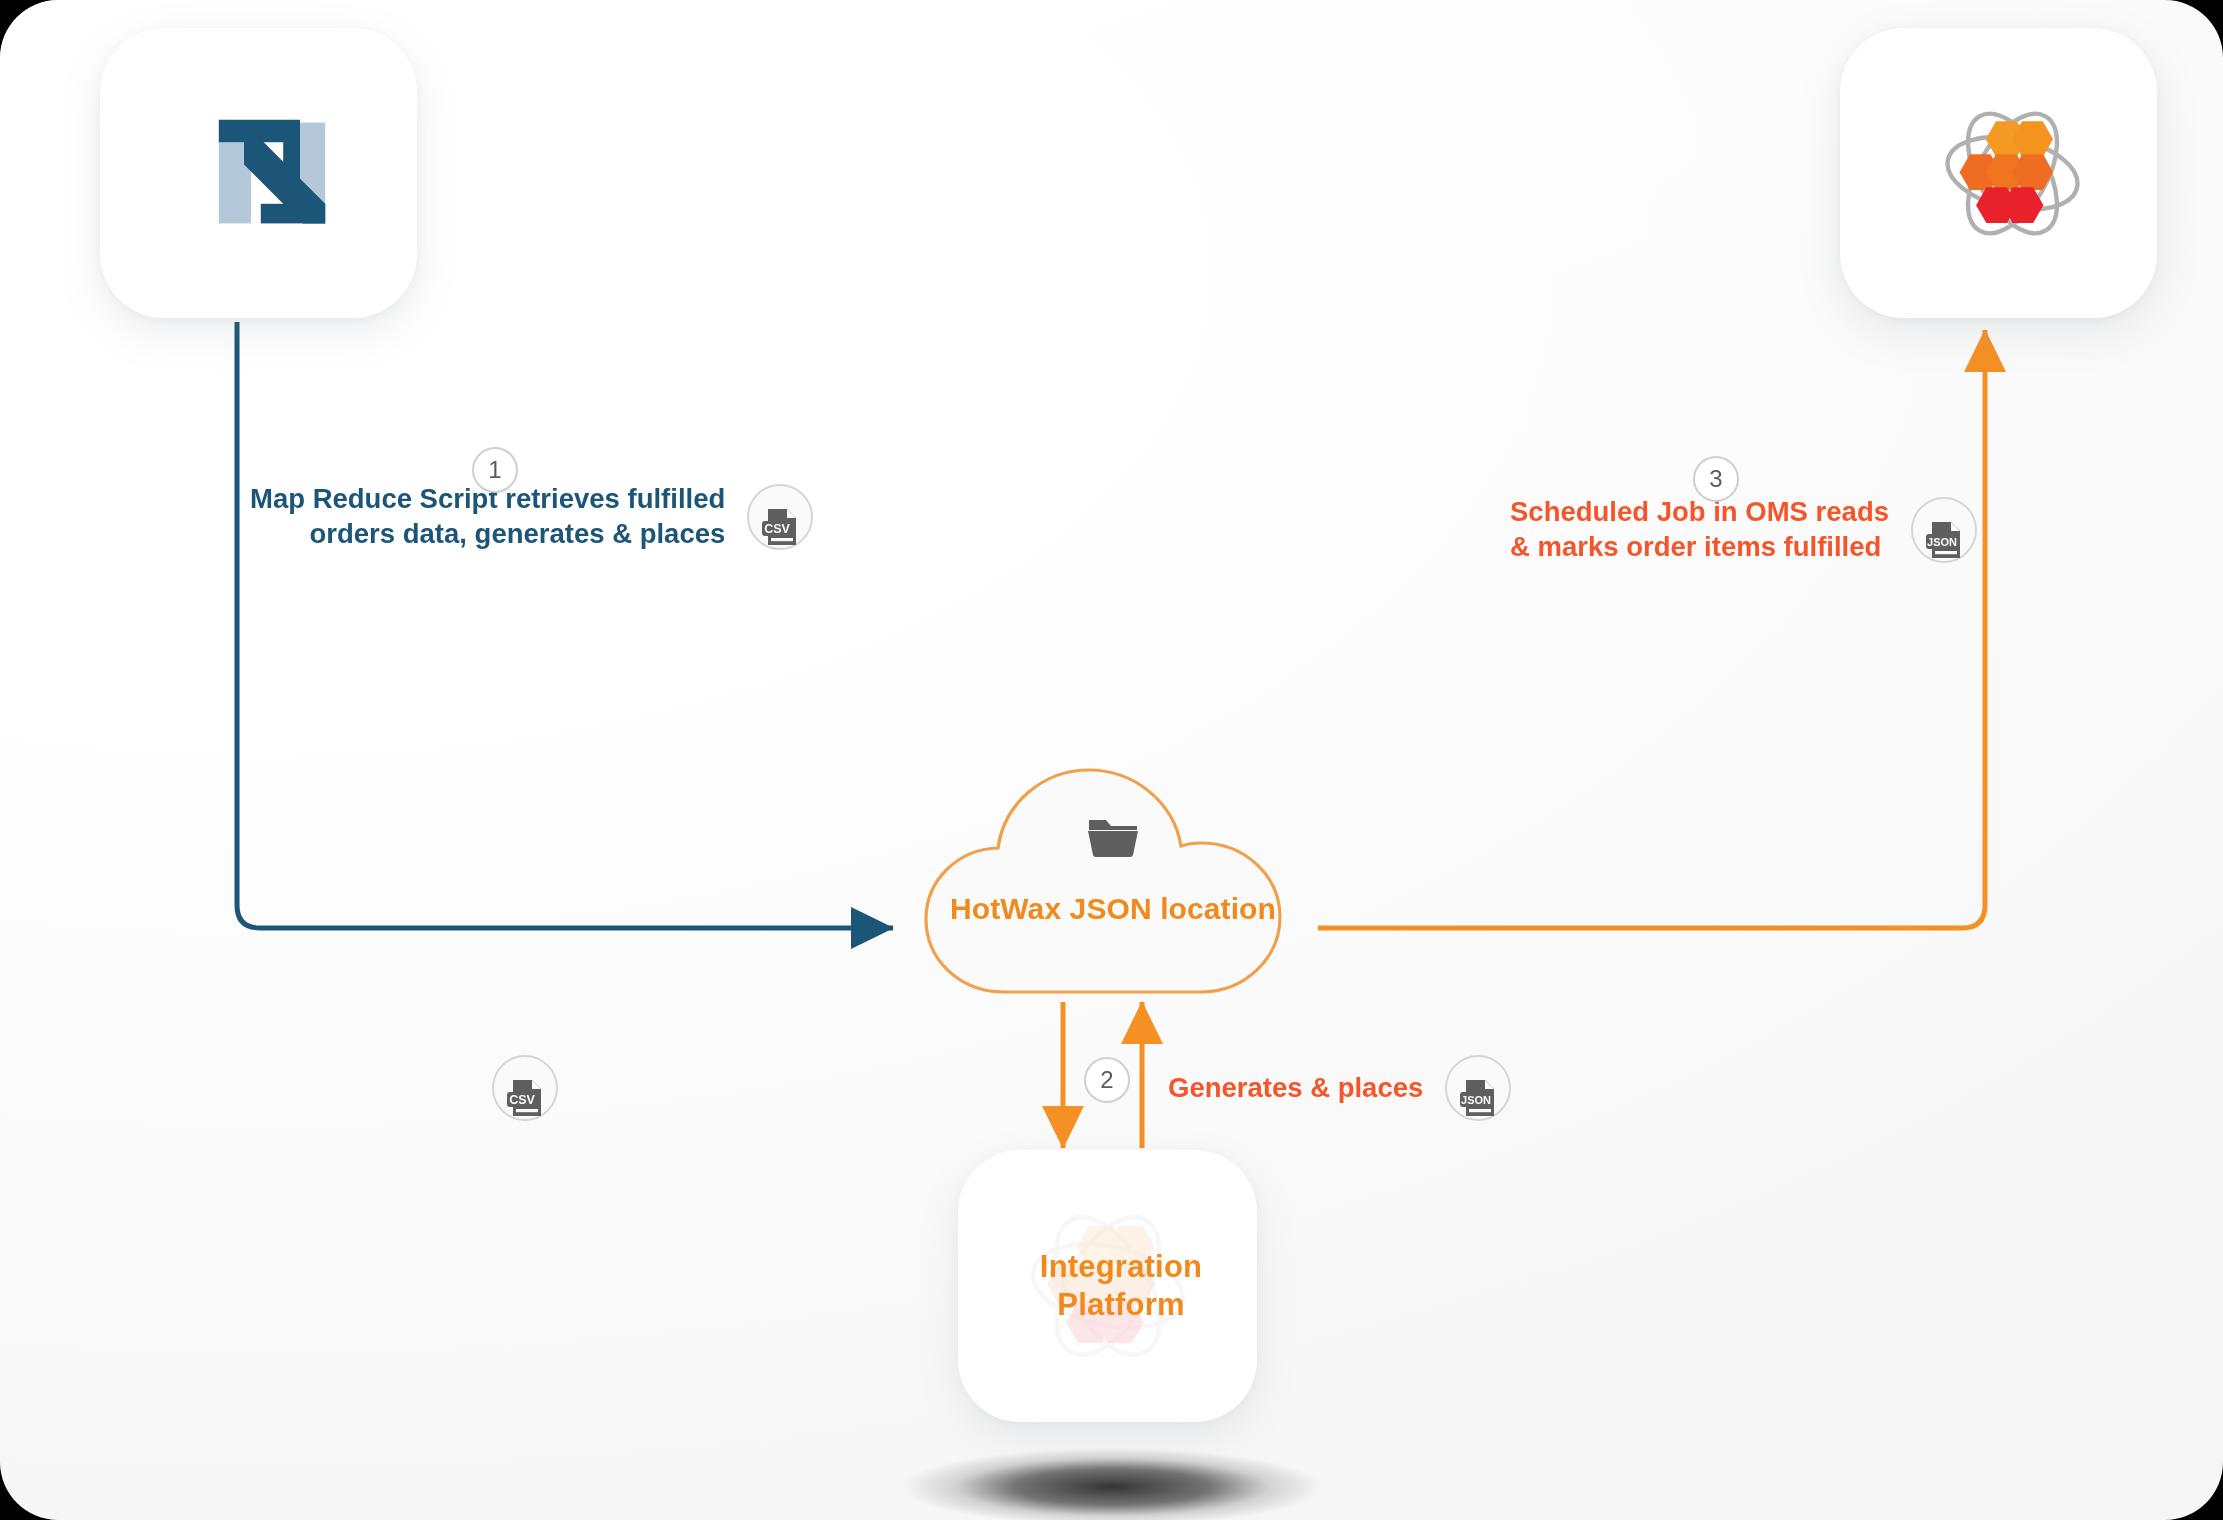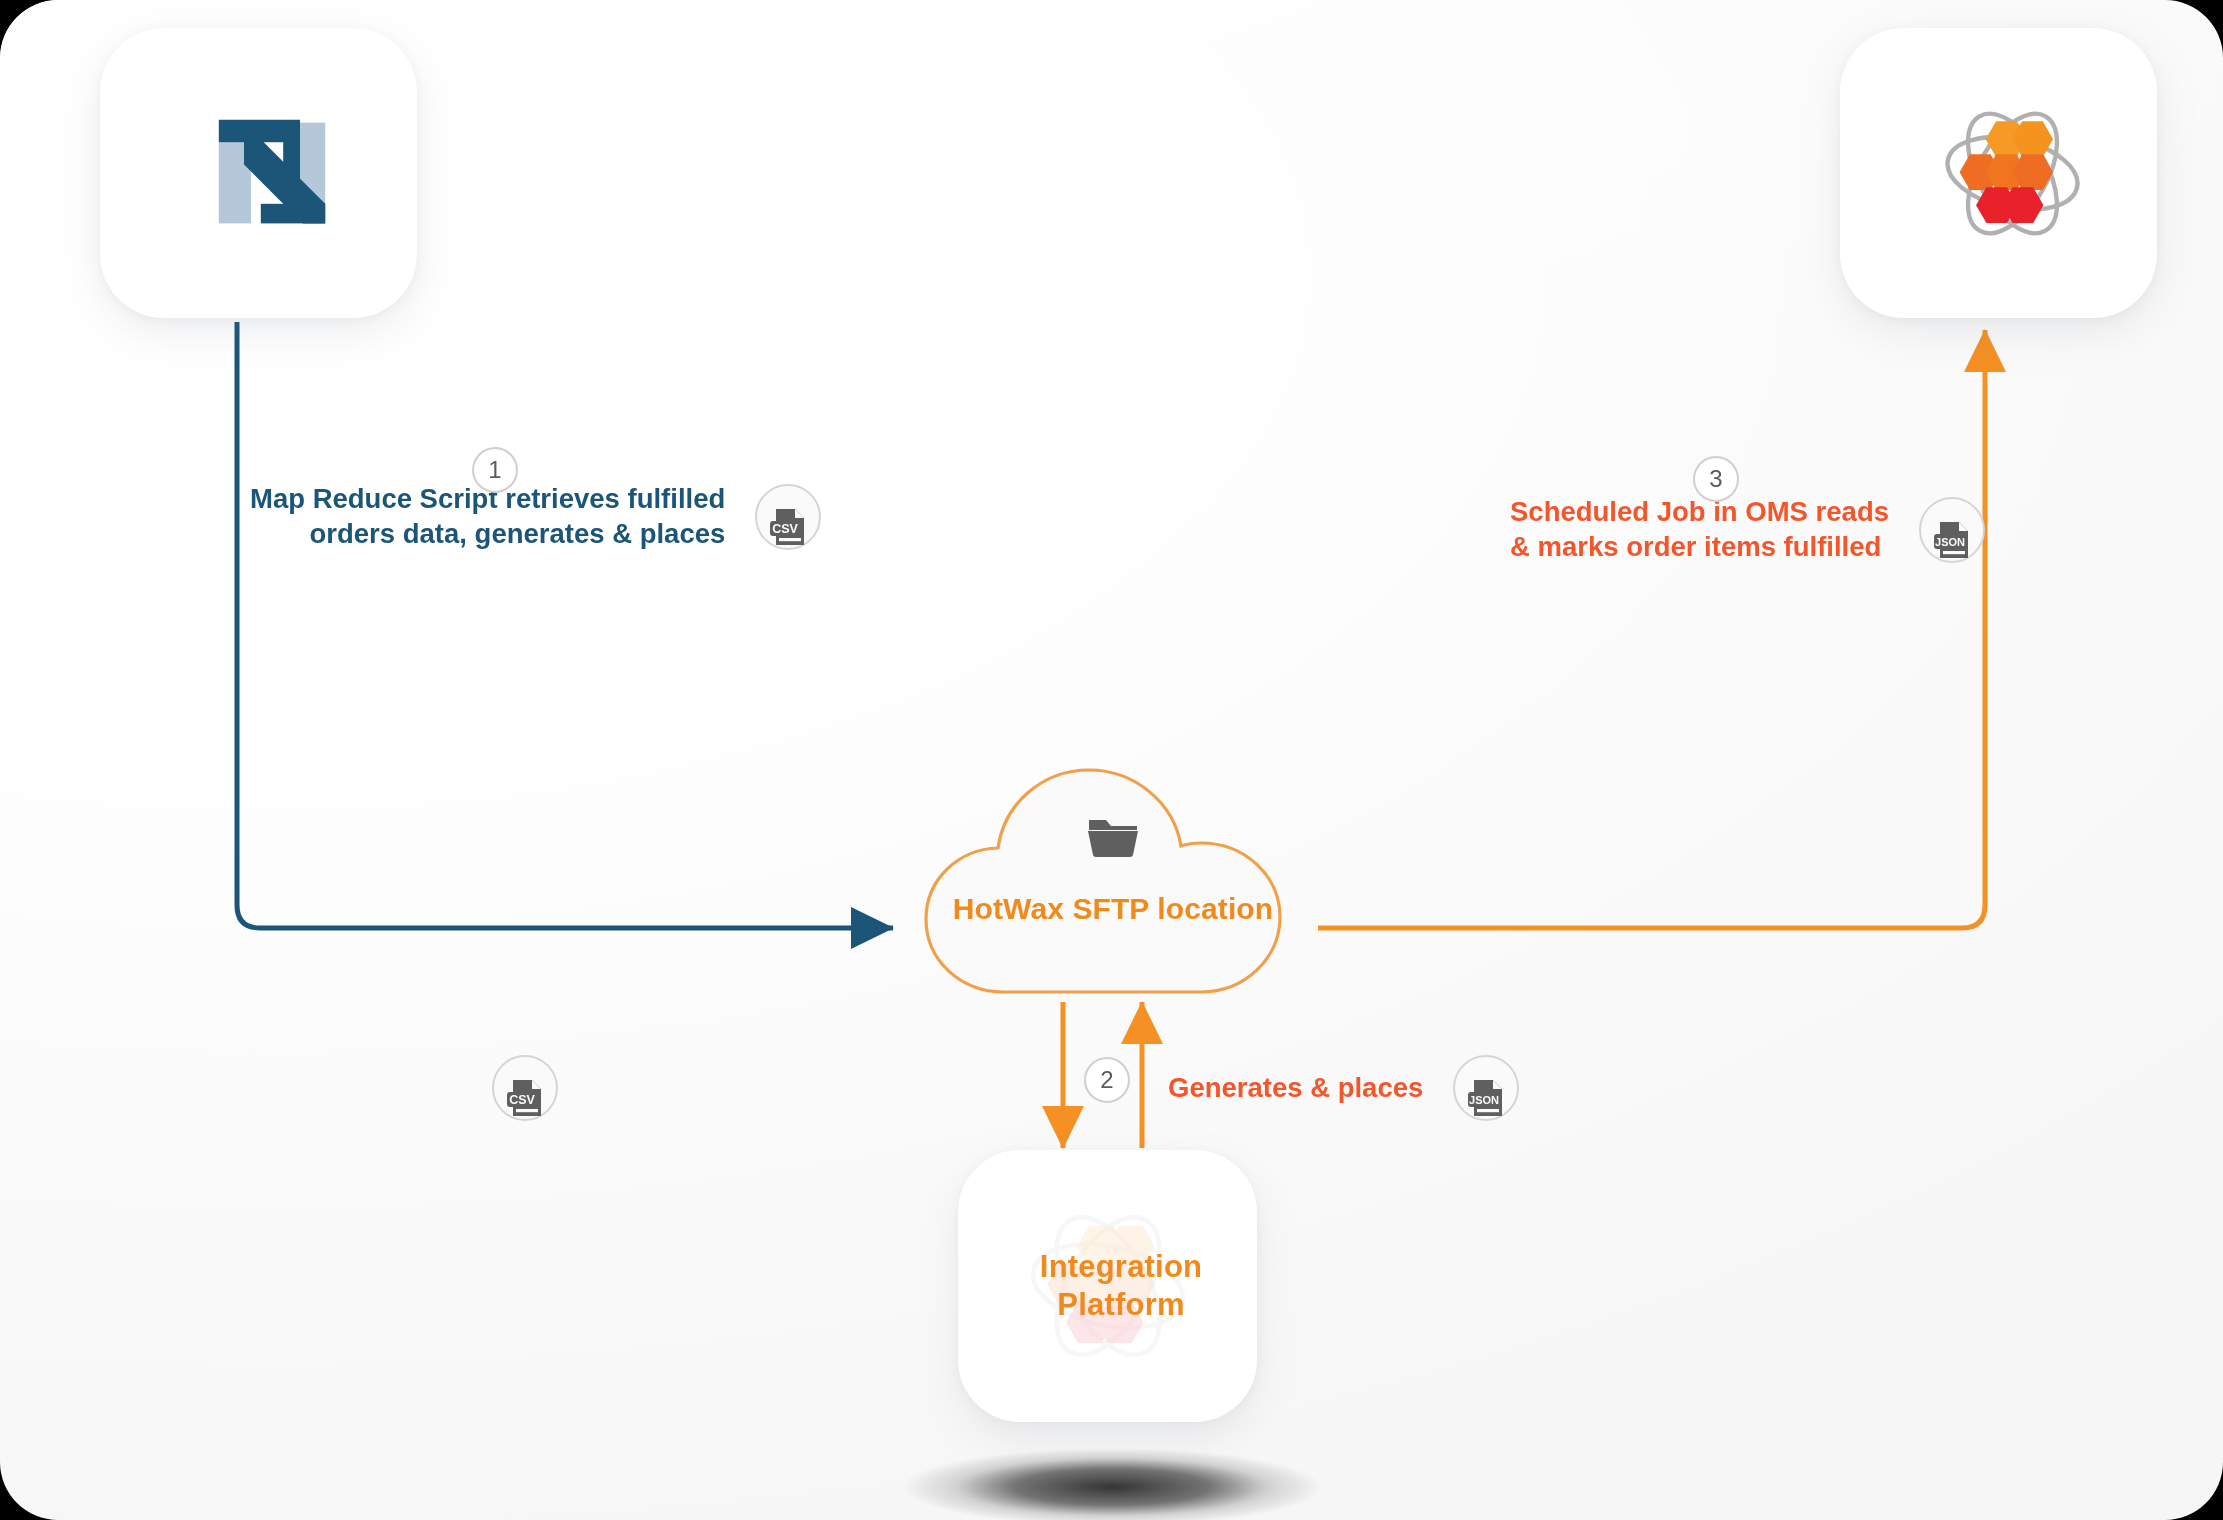--- a/index.html
+++ b/index.html
@@ -109,21 +109,21 @@
     letter-spacing: 0.1px;
     z-index: 2;
   }
 
   
   .step-label {
     position: absolute;
     z-index: 5;
     display: flex;
     align-items: center;
-    gap: 30px;
+    gap: 22px;
   }
   .step-text {
     font-size: 27.5px;
     font-weight: bold;
     line-height: 1.27;
     white-space: pre-line;
   }
   .step-text.blue { color: #1b5578; text-align: right; }
   .step-text.orange { color: #f4552a; text-align: left; }
 
@@ -242,21 +242,21 @@
                C96,52 134,18 181,18
                C227,18 266,51 273,94
                C279,92 286,91 293,91
                C337,91 372,124 372,165
                C372,206 337,240 293,240 Z" fill="#fafafa" stroke="#f0a04b" stroke-width="3.2"></path>
     </svg>
     <svg class="folder-icon" width="56" height="46" viewBox="0 0 56 46">
       <path d="M4,6 L21,6 L26,12 L52,12 L52,16 L4,16 Z" fill="#5f5f5f"></path>
       <path d="M3,17 L53,17 L48,41 Q47.5,43 45,43 L11,43 Q8.5,43 8,41 Z" fill="#5f5f5f"></path>
     </svg>
-    <div class="cloud-label">HotWax SFTP location</div>
+    <div class="cloud-label">HotWax JSON location</div>
   </div>
 
   <div class="app-tile" id="platform-tile">
     <svg class="watermark" width="190" height="190" viewBox="0 0 120 120">
       <g stroke="#d9d9d9" stroke-width="3" fill="none">
         <ellipse cx="60" cy="60" rx="25" ry="48" transform="rotate(30 60 60)"></ellipse>
         <ellipse cx="60" cy="60" rx="25" ry="48" transform="rotate(-30 60 60)"></ellipse>
         <ellipse cx="60" cy="60" rx="48" ry="25" transform="rotate(12 60 60)"></ellipse>
       </g>
       <g opacity="0.55">

